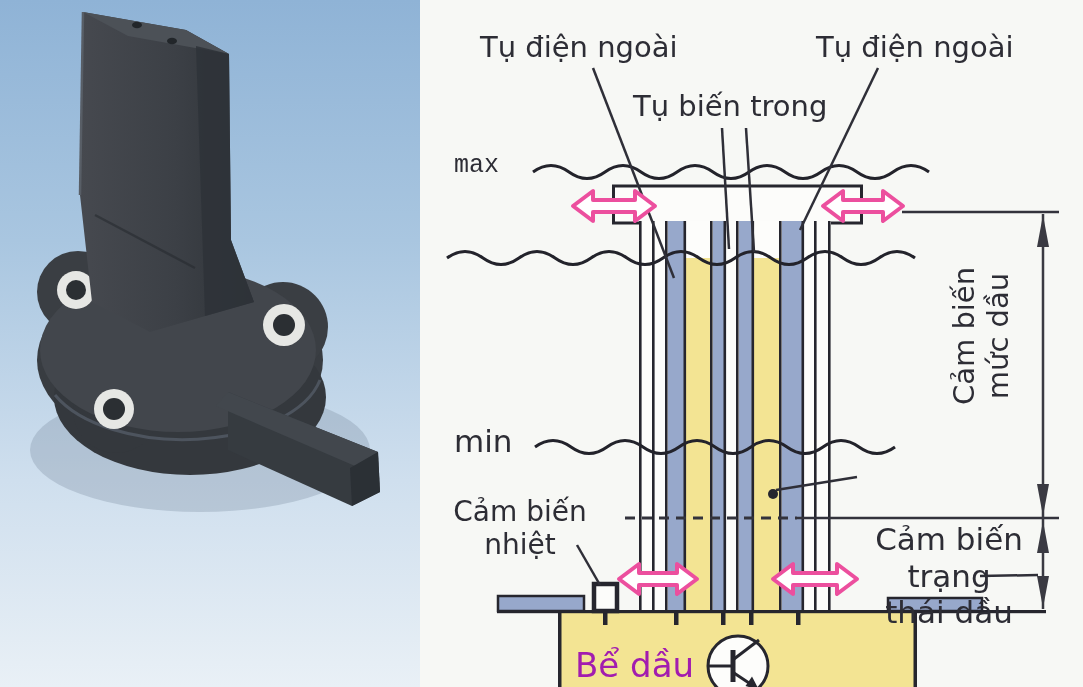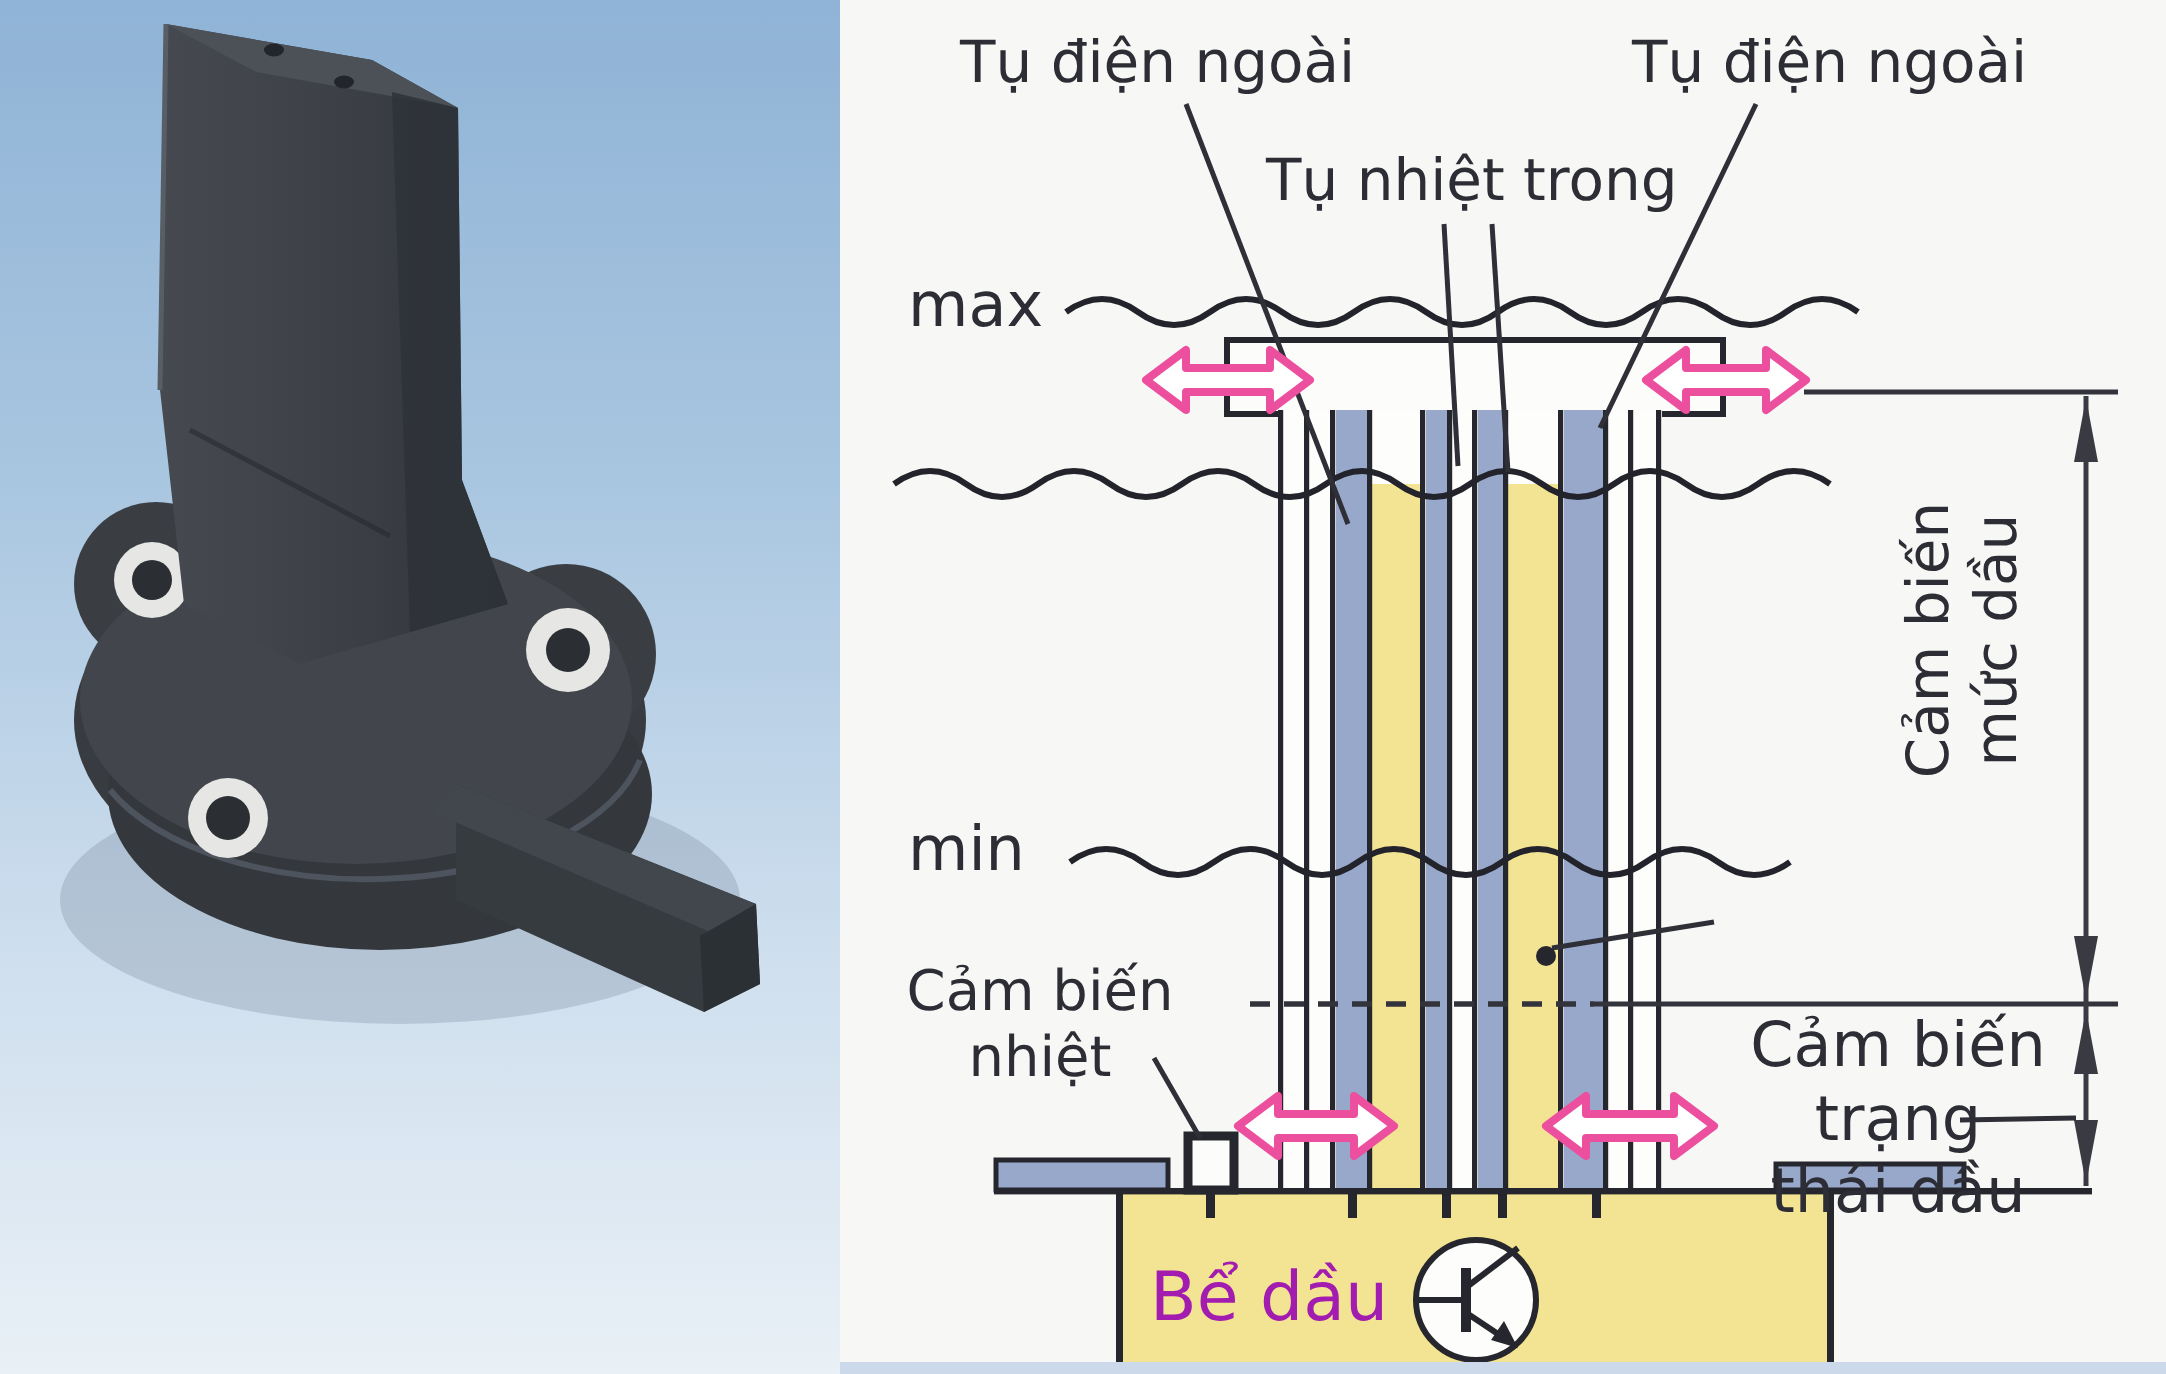--- a/index.html
+++ b/index.html
@@ -2,21 +2,21 @@
 <html><head>
 <meta charset="utf-8">
 <style>
   html,body{margin:0;padding:0;background:#888;}
   #stage{
     position:relative;width:1083px;height:687px;overflow:hidden;
     background:#f7f8f5;
     font-family:"DejaVu Sans","Liberation Sans",sans-serif;
   }
   #photo-panel{position:absolute;left:0;top:0;width:420px;height:687px;}
-  #diagram-panel{position:absolute;left:420px;top:0;width:663px;height:504px;}
+  #diagram-panel{position:absolute;left:420px;top:16px;width:663px;height:504px;}
   #diagram-svg{position:absolute;left:0;top:0;}
   .lbl{
     position:absolute;color:#2d2d35;font-size:29px;line-height:1.18;
     white-space:nowrap;letter-spacing:0px;
   }
   .lbl.multi{white-space:pre-line;text-align:center;}
   .lbl.rot{
     width:160px;height:76px;transform:rotate(-90deg);
     white-space:pre-line;text-align:center;
   }
@@ -186,22 +186,22 @@
         <polygon points="403,190 423,175 423,184 463,184 463,175 483,190 463,205 463,196 423,196 423,205"></polygon>
         <polygon points="199,563 219,548 219,557 257,557 257,548 277,563 257,578 257,569 219,569 219,578"></polygon>
         <polygon points="353,563 373,548 373,557 417,557 417,548 437,563 417,578 417,569 373,569 373,578"></polygon>
       </g>
 
       <rect x="0" y="681" width="663" height="6" fill="#ccd9eb"></rect>
     </svg>
 
     <div class="lbl" style="left:60px;top:14px;">Tụ điện ngoài</div>
     <div class="lbl" style="left:396px;top:14px;">Tụ điện ngoài</div>
-    <div class="lbl" style="left:213px;top:73px;">Tụ nhiệt trong</div>
-    <div class="lbl" style="left:34px;top:135px;font-size:31px;">max</div>
+    <div class="lbl" style="left:213px;top:73px;">Tụ biến trong</div>
+    <div class="lbl" style="left:34px;top:135px;font-size:25px;font-family:Liberation Mono, monospace;">max</div>
     <div class="lbl" style="left:34px;top:407px;font-size:31px;">min</div>
     <div class="lbl rot" style="left:485px;top:282px;">Cảm biến
 mức dầu</div>
     <div class="lbl multi" style="left:25px;top:479px;width:150px;font-size:28px;">Cảm biến
 nhiệt</div>
     <div class="lbl multi cond" style="left:438px;top:505px;width:182px;">Cảm biến trạng
 thái dầu</div>
     <div class="lbl sump" style="left:155px;top:629px;">Bể dầu</div>
   </div>
 </div>

